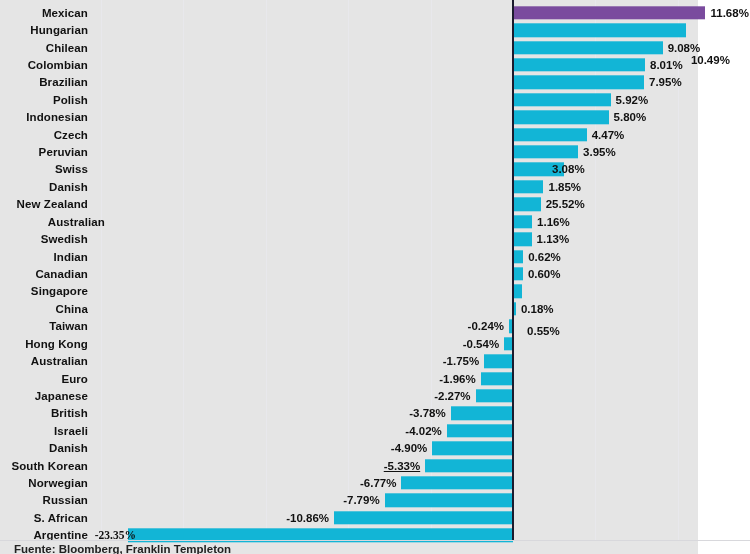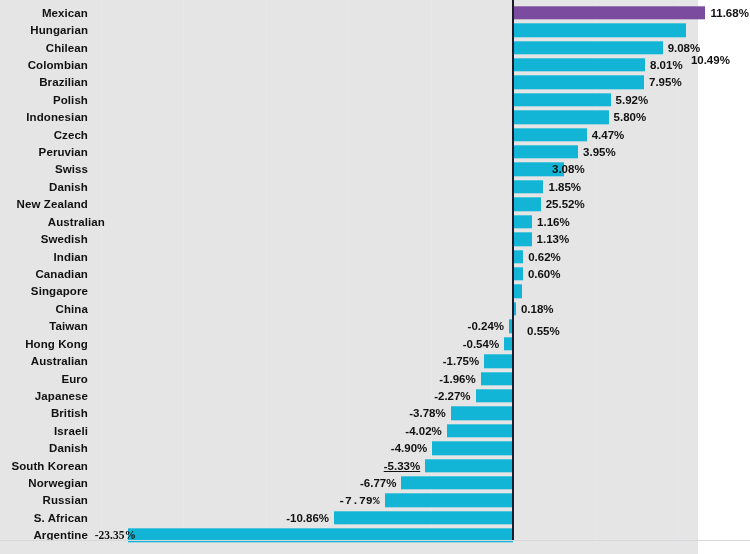--- a/index.html
+++ b/index.html
@@ -255,31 +255,32 @@
           <div class="val-label" style="left: auto; right: 329.838px; text-decoration: underline;">-5.33%</div>
         </div>
         <div class="row" style="top: 474.34px;">
           <div class="cat-label">Norwegian</div>
           <div class="bar" style="left: 401.43px; width: 111.57px; background: rgb(18, 181, 214);"></div>
           <div class="val-label" style="left: auto; right: 353.57px;">-6.77%</div>
         </div>
         <div class="row" style="top: 491.76px;">
           <div class="cat-label">Russian</div>
           <div class="bar" style="left: 384.621px; width: 128.379px; background: rgb(18, 181, 214);"></div>
-          <div class="val-label" style="left: auto; right: 370.379px; font-family: Liberation Mono, monospace;">-7.79%</div>
+          <div class="val-label" style="left: auto; right: 370.379px;">-7.79%</div>
         </div>
         <div class="row" style="top: 509.18px;">
           <div class="cat-label">S. African</div>
           <div class="bar" style="left: 334.027px; width: 178.973px; background: rgb(18, 181, 214);"></div>
           <div class="val-label" style="left: auto; right: 420.973px;">-10.86%</div>
         </div>
         <div class="row" style="top: 526.6px;">
           <div class="cat-label">Argentine</div>
           <div class="bar" style="left: 128.192px; width: 384.808px; background: rgb(18, 181, 214);"></div>
           <div class="val-label" style="left: auto; right: 614px; font-family: Liberation Serif, serif;">-23.35%</div>
         </div>
       </div>
     <div class="zero-axis" id="zero-axis" style="left: 512px;"></div>
   </div>
 
   <div id="bottom-rule"></div>
+  <div id="footer-note">Fuente: Bloomberg, Franklin Templeton</div>
 
 </div>
 
 </body></html>

